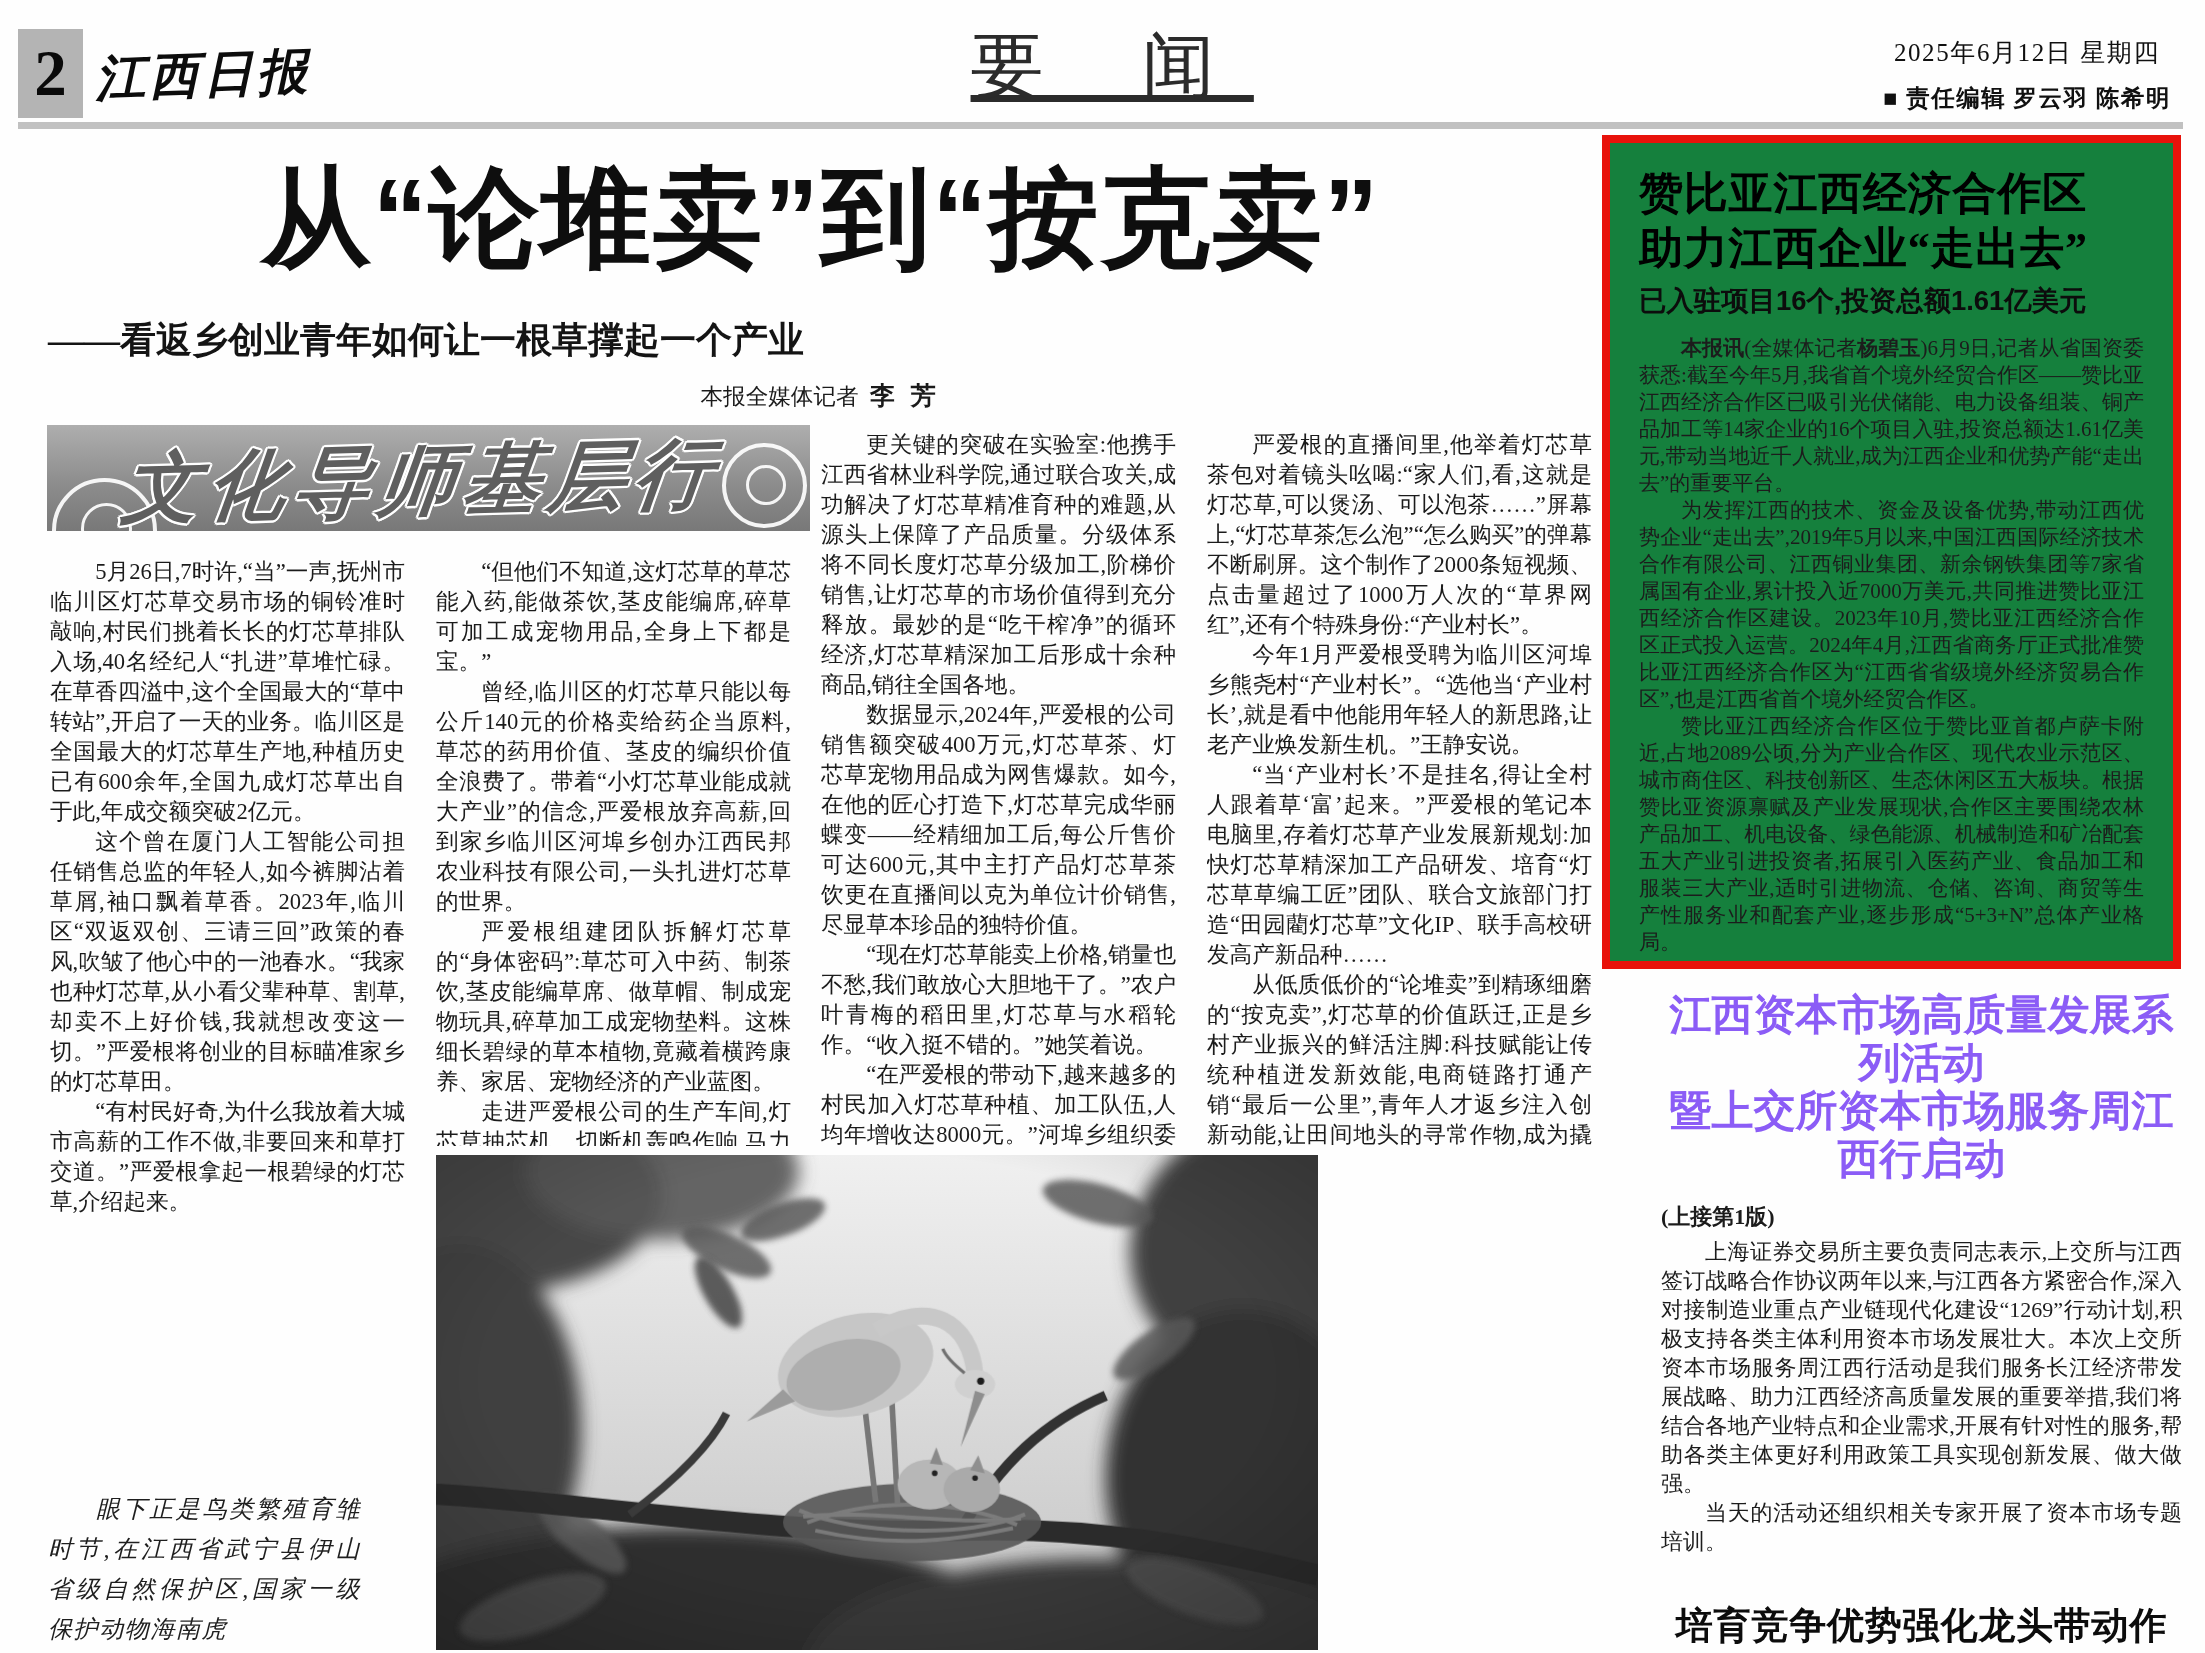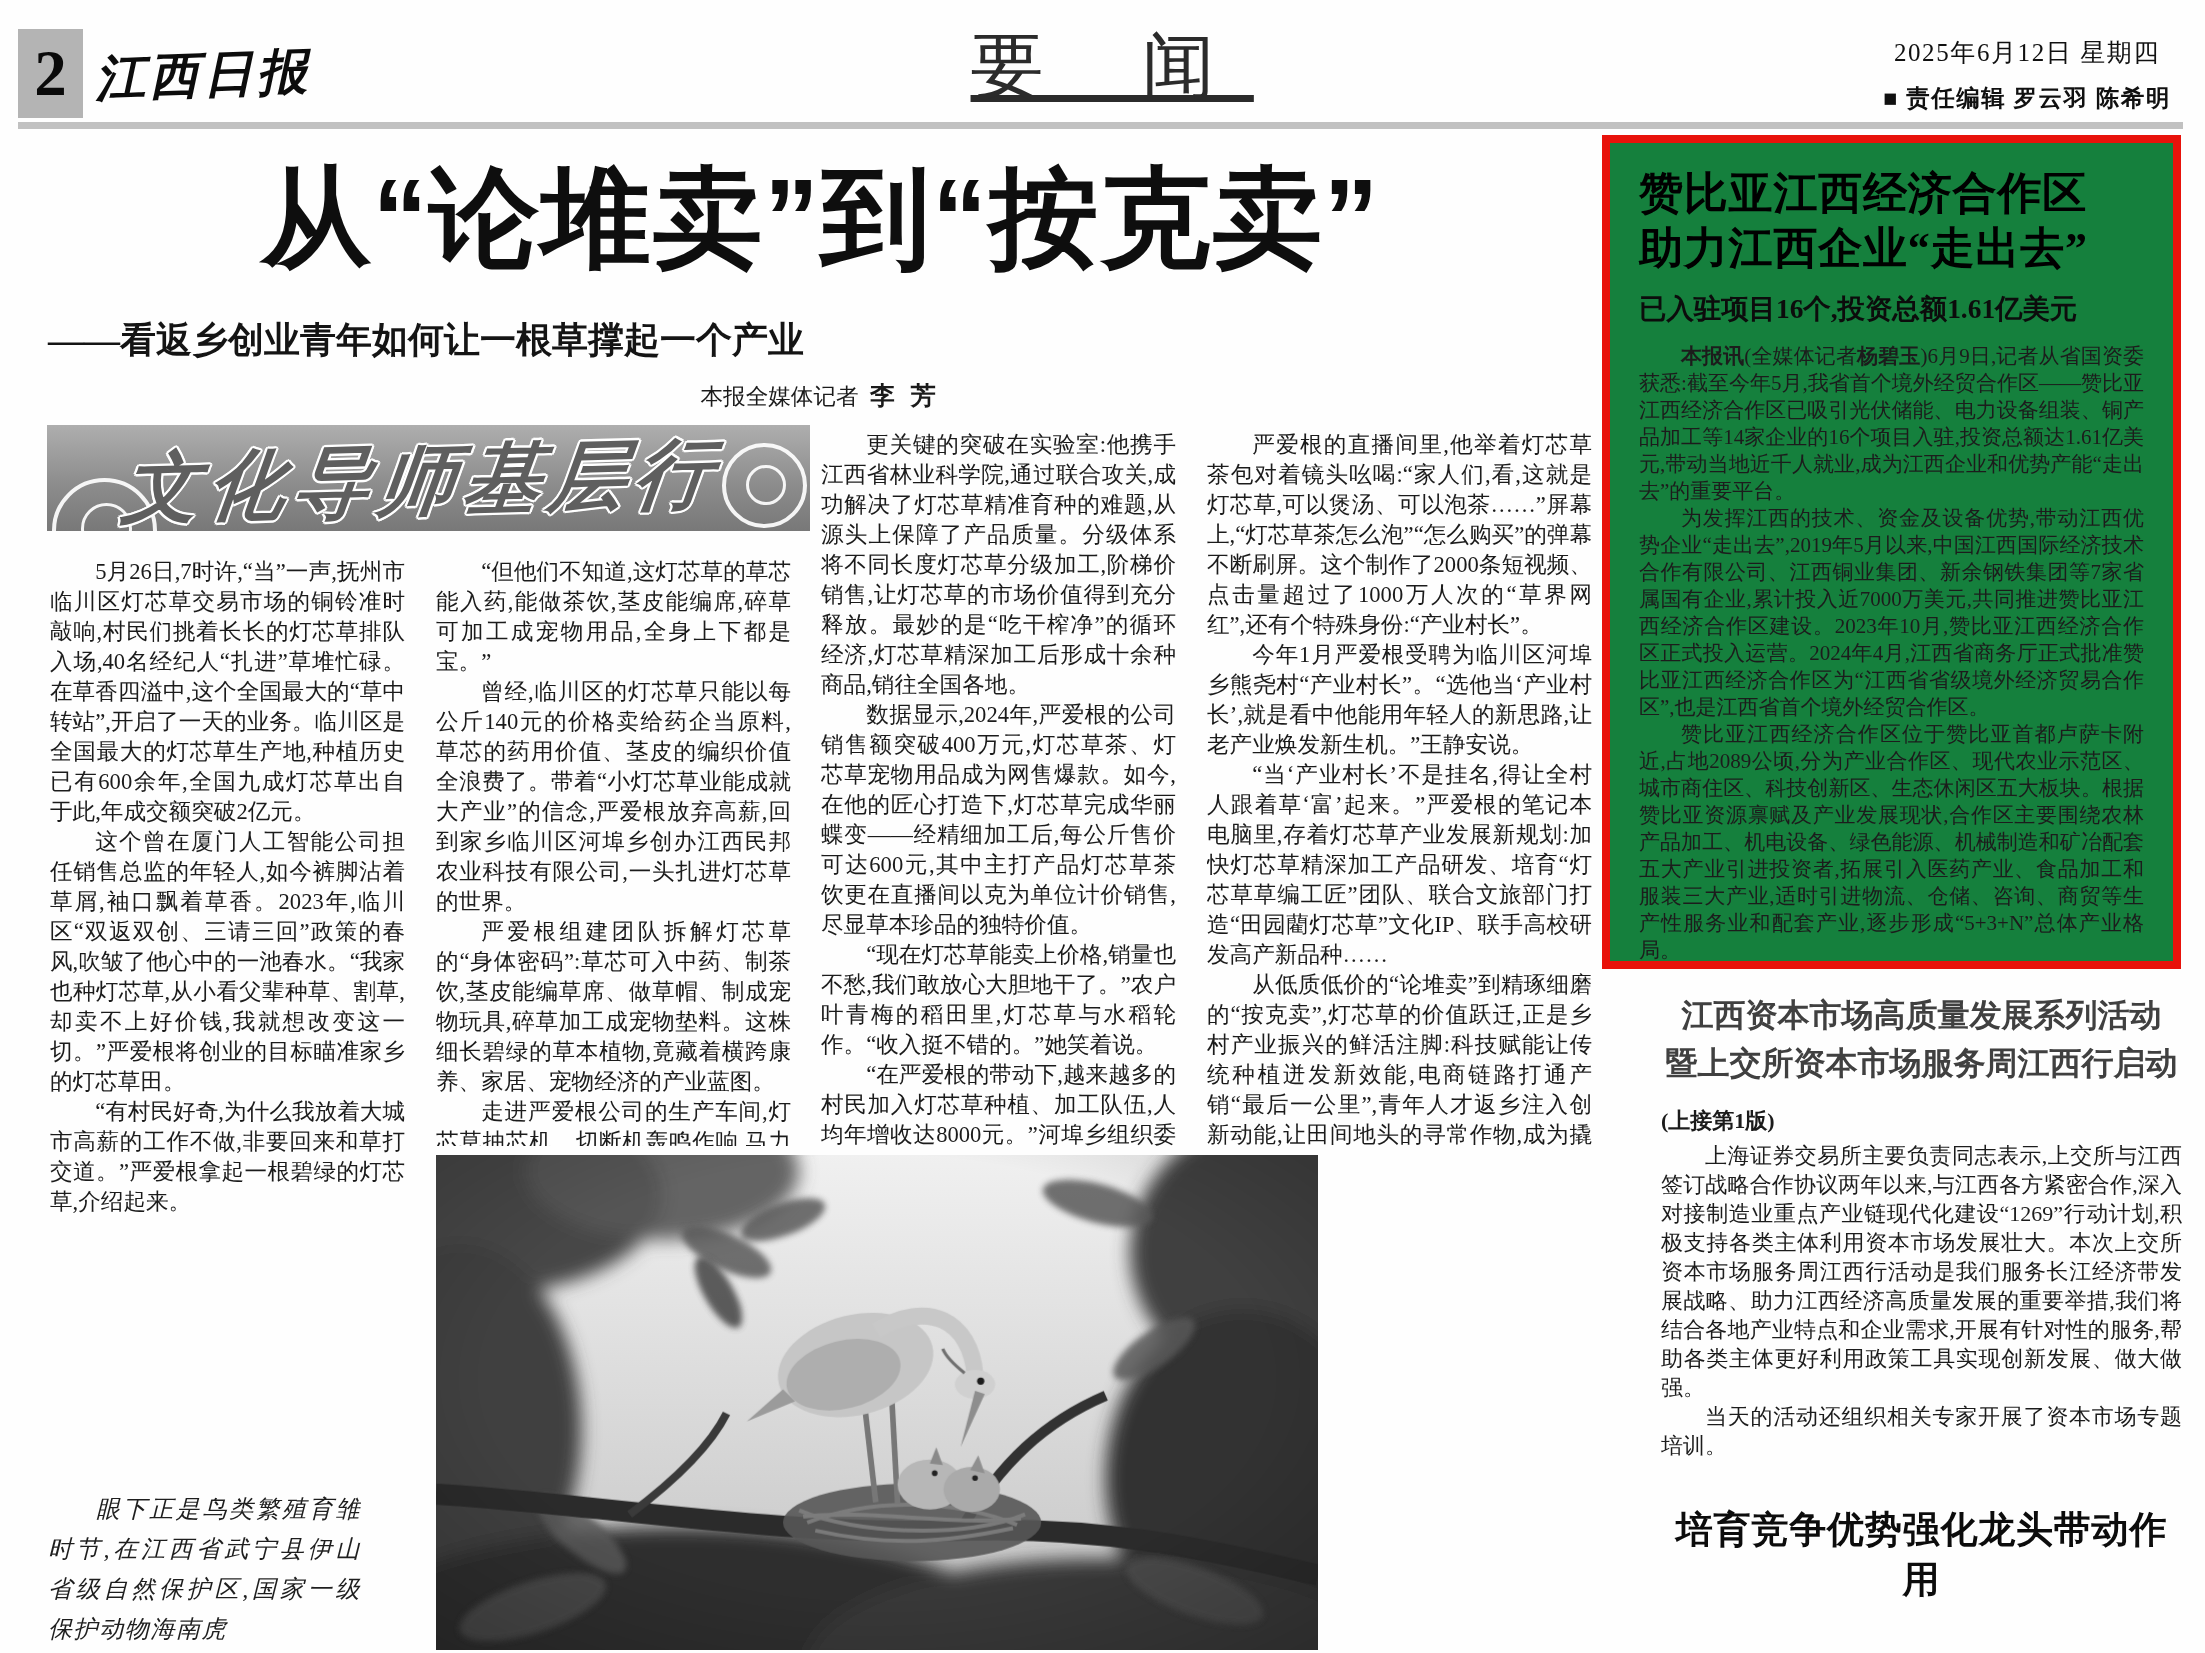--- a/index.html
+++ b/index.html
@@ -53,30 +53,30 @@
   .photo{position:absolute;left:436px;top:1155px;width:882px;height:495px;background:#d6d6d6;overflow:hidden;}
   .photo svg{display:block;width:100%;height:100%;}
   .caption{position:absolute;left:48px;top:1489px;width:313px;height:165px;overflow:hidden;
     font:italic 400 24px/40px "Liberation Serif",serif;text-align:justify;text-indent:2em;
     letter-spacing:1.6px;color:#1e1e1e;}
 
   
   .redbox{position:absolute;left:1602px;top:135px;width:579px;height:834px;box-sizing:border-box;
     border:8px solid #e8120b;background:#15803d;padding:22.6px 29px 16px 29px;overflow:hidden;}
   .redbox-title{font:700 44px/55px "Liberation Serif",serif;color:#000;letter-spacing:0.8px;}
-  .redbox-subtitle{margin-top:15px;font-family:Liberation Serif, serif;
+  .redbox-subtitle{margin-top:7px;font-family:Liberation Sans, sans-serif;
     font-weight:800;font-size:27.4px;color:#0c0c0c;}
   .redbox-body{margin-top:16px;font-size:21px;line-height:27px;text-align:justify;color:#1c1c1c;}
   .redbox-body .para{margin:0;}
   .redbox-body b{font-weight:700;}
 
   
   .bottom-right{position:absolute;left:1661px;top:991px;width:521px;height:662px;overflow:hidden;}
   .bra-title{text-align:center;font-family:"Liberation Sans","DejaVu Sans",sans-serif;
-    font-weight:900;font-size:32px;line-height:48px;color:#404040;}
+    font-weight:900;font-size:42px;line-height:48px;color:#8b5cf6;}
   .bra-cont{margin-top:19.4px;font-size:22px;font-weight:700;}
   .news-body{margin-top:4.8px;font-size:22px;line-height:29px;text-align:justify;color:#1c1c1c;}
   .brb-title{margin-top:45px;text-align:center;font-family:"Liberation Sans","DejaVu Sans",sans-serif;
     font-weight:900;font-size:37px;color:#0c0c0c;letter-spacing:0.8px;}
 </style>
 </head>
 <body>
 
 <div class="page">
 

